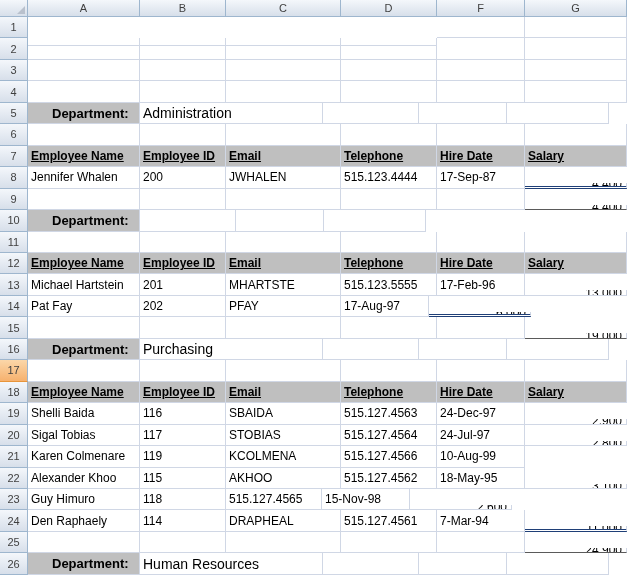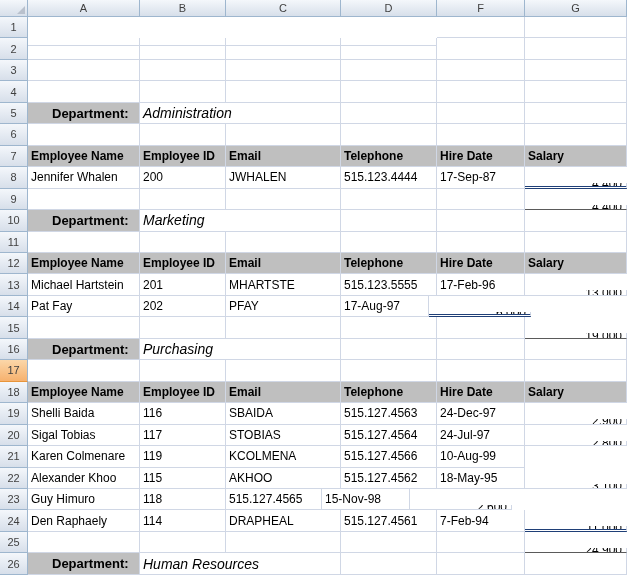--- a/index.html
+++ b/index.html
@@ -54,26 +54,26 @@
     border-right: 1px solid var(--grid-line, #D0D7E5);
     border-bottom: 1px solid var(--grid-line, #D0D7E5);
     padding: 0 3px;
     display: flex; align-items: center;
     white-space: nowrap; overflow: hidden;
     flex: 0 0 auto;
   }
   .cA { width: 112px; } .cB { width: 86px; } .cC { width: 115px; }
   .cD { width: 96px; }  .cF { width: 88px; } .cG { width: 102px; }
   .span-ad { width: 409px; } 
-  .span-bc { width: 201px; font-style: italic; } 
+  .span-bc { width: 183px; } 
 
   .title-cell { font-size: 13px; font-weight: normal; margin-top: 28px; }
   .dept-label { background: var(--cell-header-bg, #BFBFBF); font-weight: bold; font-size: 13px; padding-left: 24px; }
   .dept-name  { font-size: 14px; }
-  .th { background: var(--cell-header-bg, #BFBFBF); font-weight: bold; }
+  .th { background: var(--cell-header-bg, #BFBFBF); font-weight: bold; text-decoration: underline; }
   .num { justify-content: flex-end; padding-right: 4px; margin-top: 16px; }
   .dbl { border-bottom: 3px double var(--total-line, #1F3F77); }
   .total { border-bottom: 1px solid var(--total-underline, #5A5A5A); }
 </style>
 </head>
 <body>
 
 <div id="sheet">
     <div class="col-headers">
       <div class="corner">
@@ -159,21 +159,20 @@
       <div class="cell cA"></div>
       <div class="cell cB"></div>
       <div class="cell cC"></div>
       <div class="cell cD"></div>
       <div class="cell cF"></div>
       <div class="cell cG num total">4,400</div>
     </div>
     <div class="row">
       <div class="row-header">10</div>
       <div class="cell cA dept-label">Department:</div>
-      <div class="cell span-bc dept-name">Marketing</div>
       <div class="cell cD"></div>
       <div class="cell cF"></div>
       <div class="cell cG"></div>
     </div>
     <div class="row">
       <div class="row-header">11</div>
       <div class="cell cA"></div>
       <div class="cell cB"></div>
       <div class="cell cC"></div>
       <div class="cell cD"></div>
@@ -283,21 +282,21 @@
       <div class="cell cD">515.127.4565</div>
       <div class="cell cF">15-Nov-98</div>
       <div class="cell cG num">2,600</div>
     </div>
     <div class="row">
       <div class="row-header">24</div>
       <div class="cell cA">Den Raphaely</div>
       <div class="cell cB">114</div>
       <div class="cell cC">DRAPHEAL</div>
       <div class="cell cD">515.127.4561</div>
-      <div class="cell cF">7-Feb-94</div>
+      <div class="cell cF">7-Mar-94</div>
       <div class="cell cG num dbl">11,000</div>
     </div>
     <div class="row">
       <div class="row-header">25</div>
       <div class="cell cA"></div>
       <div class="cell cB"></div>
       <div class="cell cC"></div>
       <div class="cell cD"></div>
       <div class="cell cF"></div>
       <div class="cell cG num total">24,900</div>

